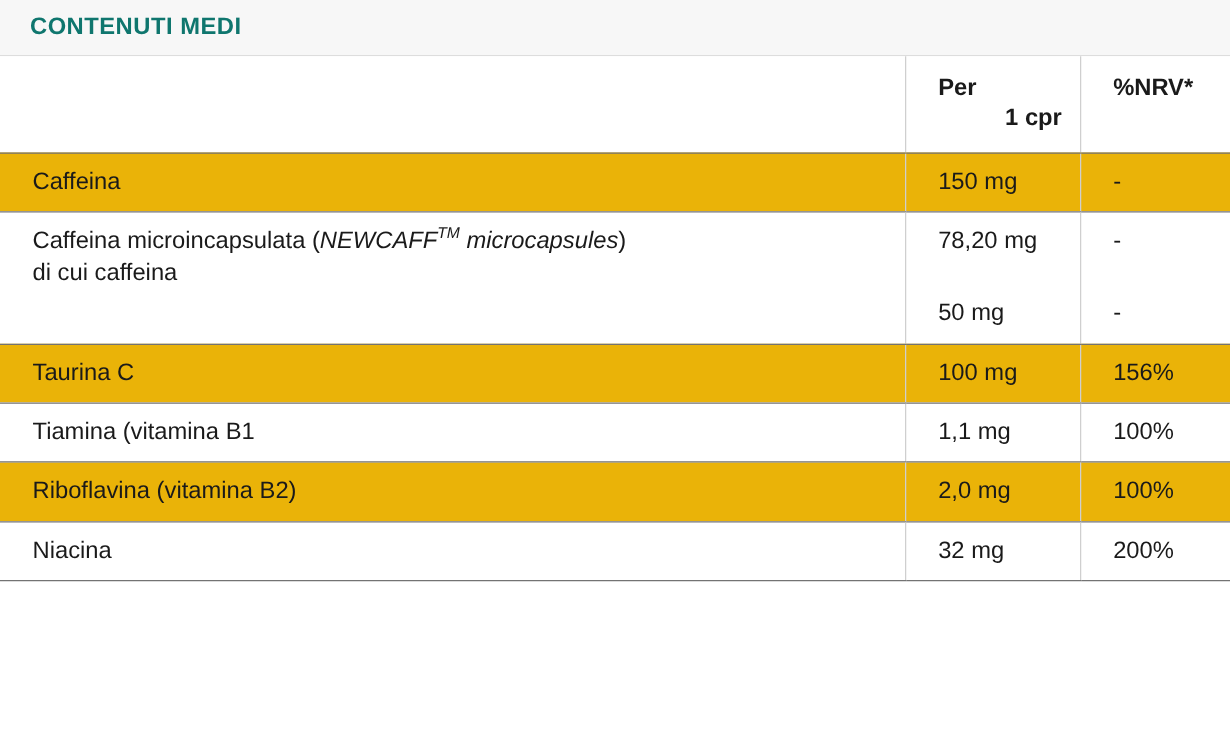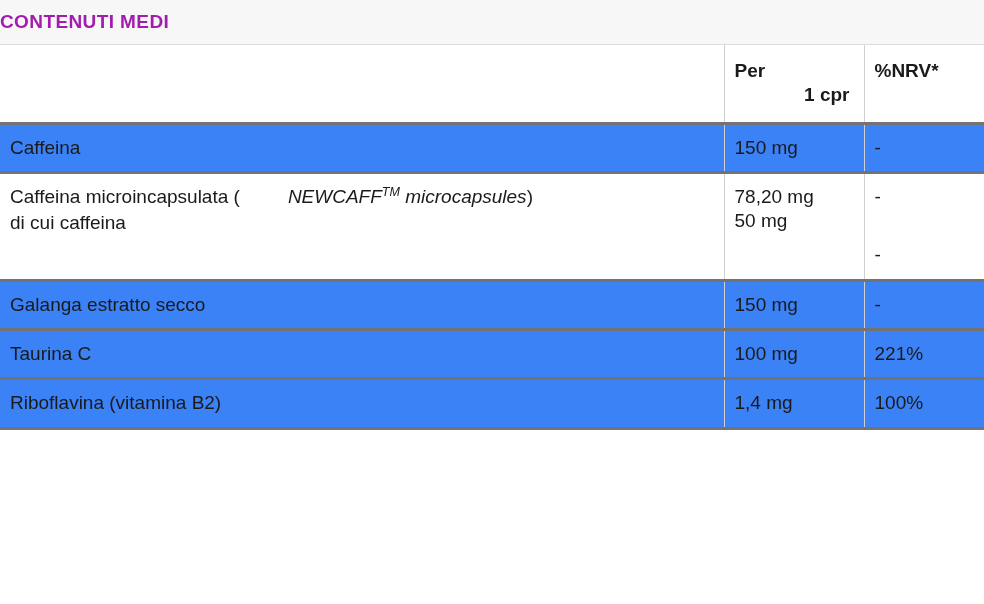--- a/index.html
+++ b/index.html
@@ -17,90 +17,90 @@
   }
 
   .panel {
     width: 984px;
   }
 
   .panel-header {
     height: 45px;
     display: flex;
     align-items: center;
-    padding-left: 0;
+    padding-left: 24px;
     font-size: 19px;
     font-weight: bold;
     letter-spacing: 0.4px;
-    color: #a21caf;
+    color: #0f766e;
     background: #f7f7f7;
     border-bottom: 1px solid #dddddd;
   }
 
   table.nutri {
     width: 984px;
     border-collapse: collapse;
     table-layout: fixed;
   }
 
   table.nutri col.c-name  { width: 724px; }
   table.nutri col.c-per   { width: 140px; }
   table.nutri col.c-nrv   { width: 120px; }
 
   table.nutri th, table.nutri td {
     vertical-align: top;
     font-size: 19px;
     font-weight: normal;
     text-align: left;
-    padding: 11px 14px 11px 10px;
-    border-bottom: 3px solid #737373;
+    padding: 11px 14px 11px 26px;
+    border-bottom: 1px solid #737373;
     line-height: 1.28;
   }
 
   table.nutri th {
     font-weight: bold;
     font-size: 19px;
     padding-top: 14px;
     padding-bottom: 14px;
     background: #ffffff;
   }
 
   
   table.nutri th.sep, table.nutri td.sep {
     border-left: 1px solid #cfcfcf;
   }
 
-  tr.row-alt td { background: #3b82f6; }
+  tr.row-alt td { background: #eab308; }
   tr.row-plain td { background: #ffffff; }
 
   th.head-cell { background: #ffffff; }
 
   .head-per .line2 { display: block; text-align: right; }
 
   .name-cell .sub {
     display: block;
     margin-top: 2px;
   }
 
   .brand {
     font-style: italic;
-    margin-left: 48px;
   }
   .brand sup {
     font-size: 0.66em;
     font-style: italic;
     vertical-align: super;
     line-height: 0;
   }
   .micro {
     font-style: italic;
   }
 
   .val-second {
     display: block;
+    margin-top: 34px;
   }
   .dash-second {
     display: block;
     margin-top: 34px;
   }
 </style>
 </head>
 <body>
 
 <div class="panel">
@@ -139,36 +139,41 @@
         <td class="sep">
           <span>78,20 mg</span>
           <span class="val-second">50 mg</span>
         </td>
         <td class="sep">
           <span>-</span>
           <span class="dash-second">-</span>
         </td>
       </tr>
 
-      <tr class="row-alt">
-        <td class="name-cell">Galanga estratto secco</td>
-        <td class="sep">150 mg</td>
-        <td class="sep">-</td>
-      </tr>
 
 
       <tr class="row-alt">
         <td class="name-cell">Taurina C</td>
         <td class="sep">100 mg</td>
-        <td class="sep">221%</td>
+        <td class="sep">156%</td>
       </tr>
 
+      <tr class="row-plain">
+        <td class="name-cell">Tiamina (vitamina B1</td>
+        <td class="sep">1,1 mg</td>
+        <td class="sep">100%</td>
+      </tr>
 
       <tr class="row-alt">
         <td class="name-cell">Riboflavina (vitamina B2)</td>
-        <td class="sep">1,4 mg</td>
+        <td class="sep">2,0 mg</td>
         <td class="sep">100%</td>
       </tr>
 
+      <tr class="row-plain">
+        <td class="name-cell">Niacina</td>
+        <td class="sep">32 mg</td>
+        <td class="sep">200%</td>
+      </tr>
 
     </tbody>
   </table>
 </div>
 
 </body></html>

